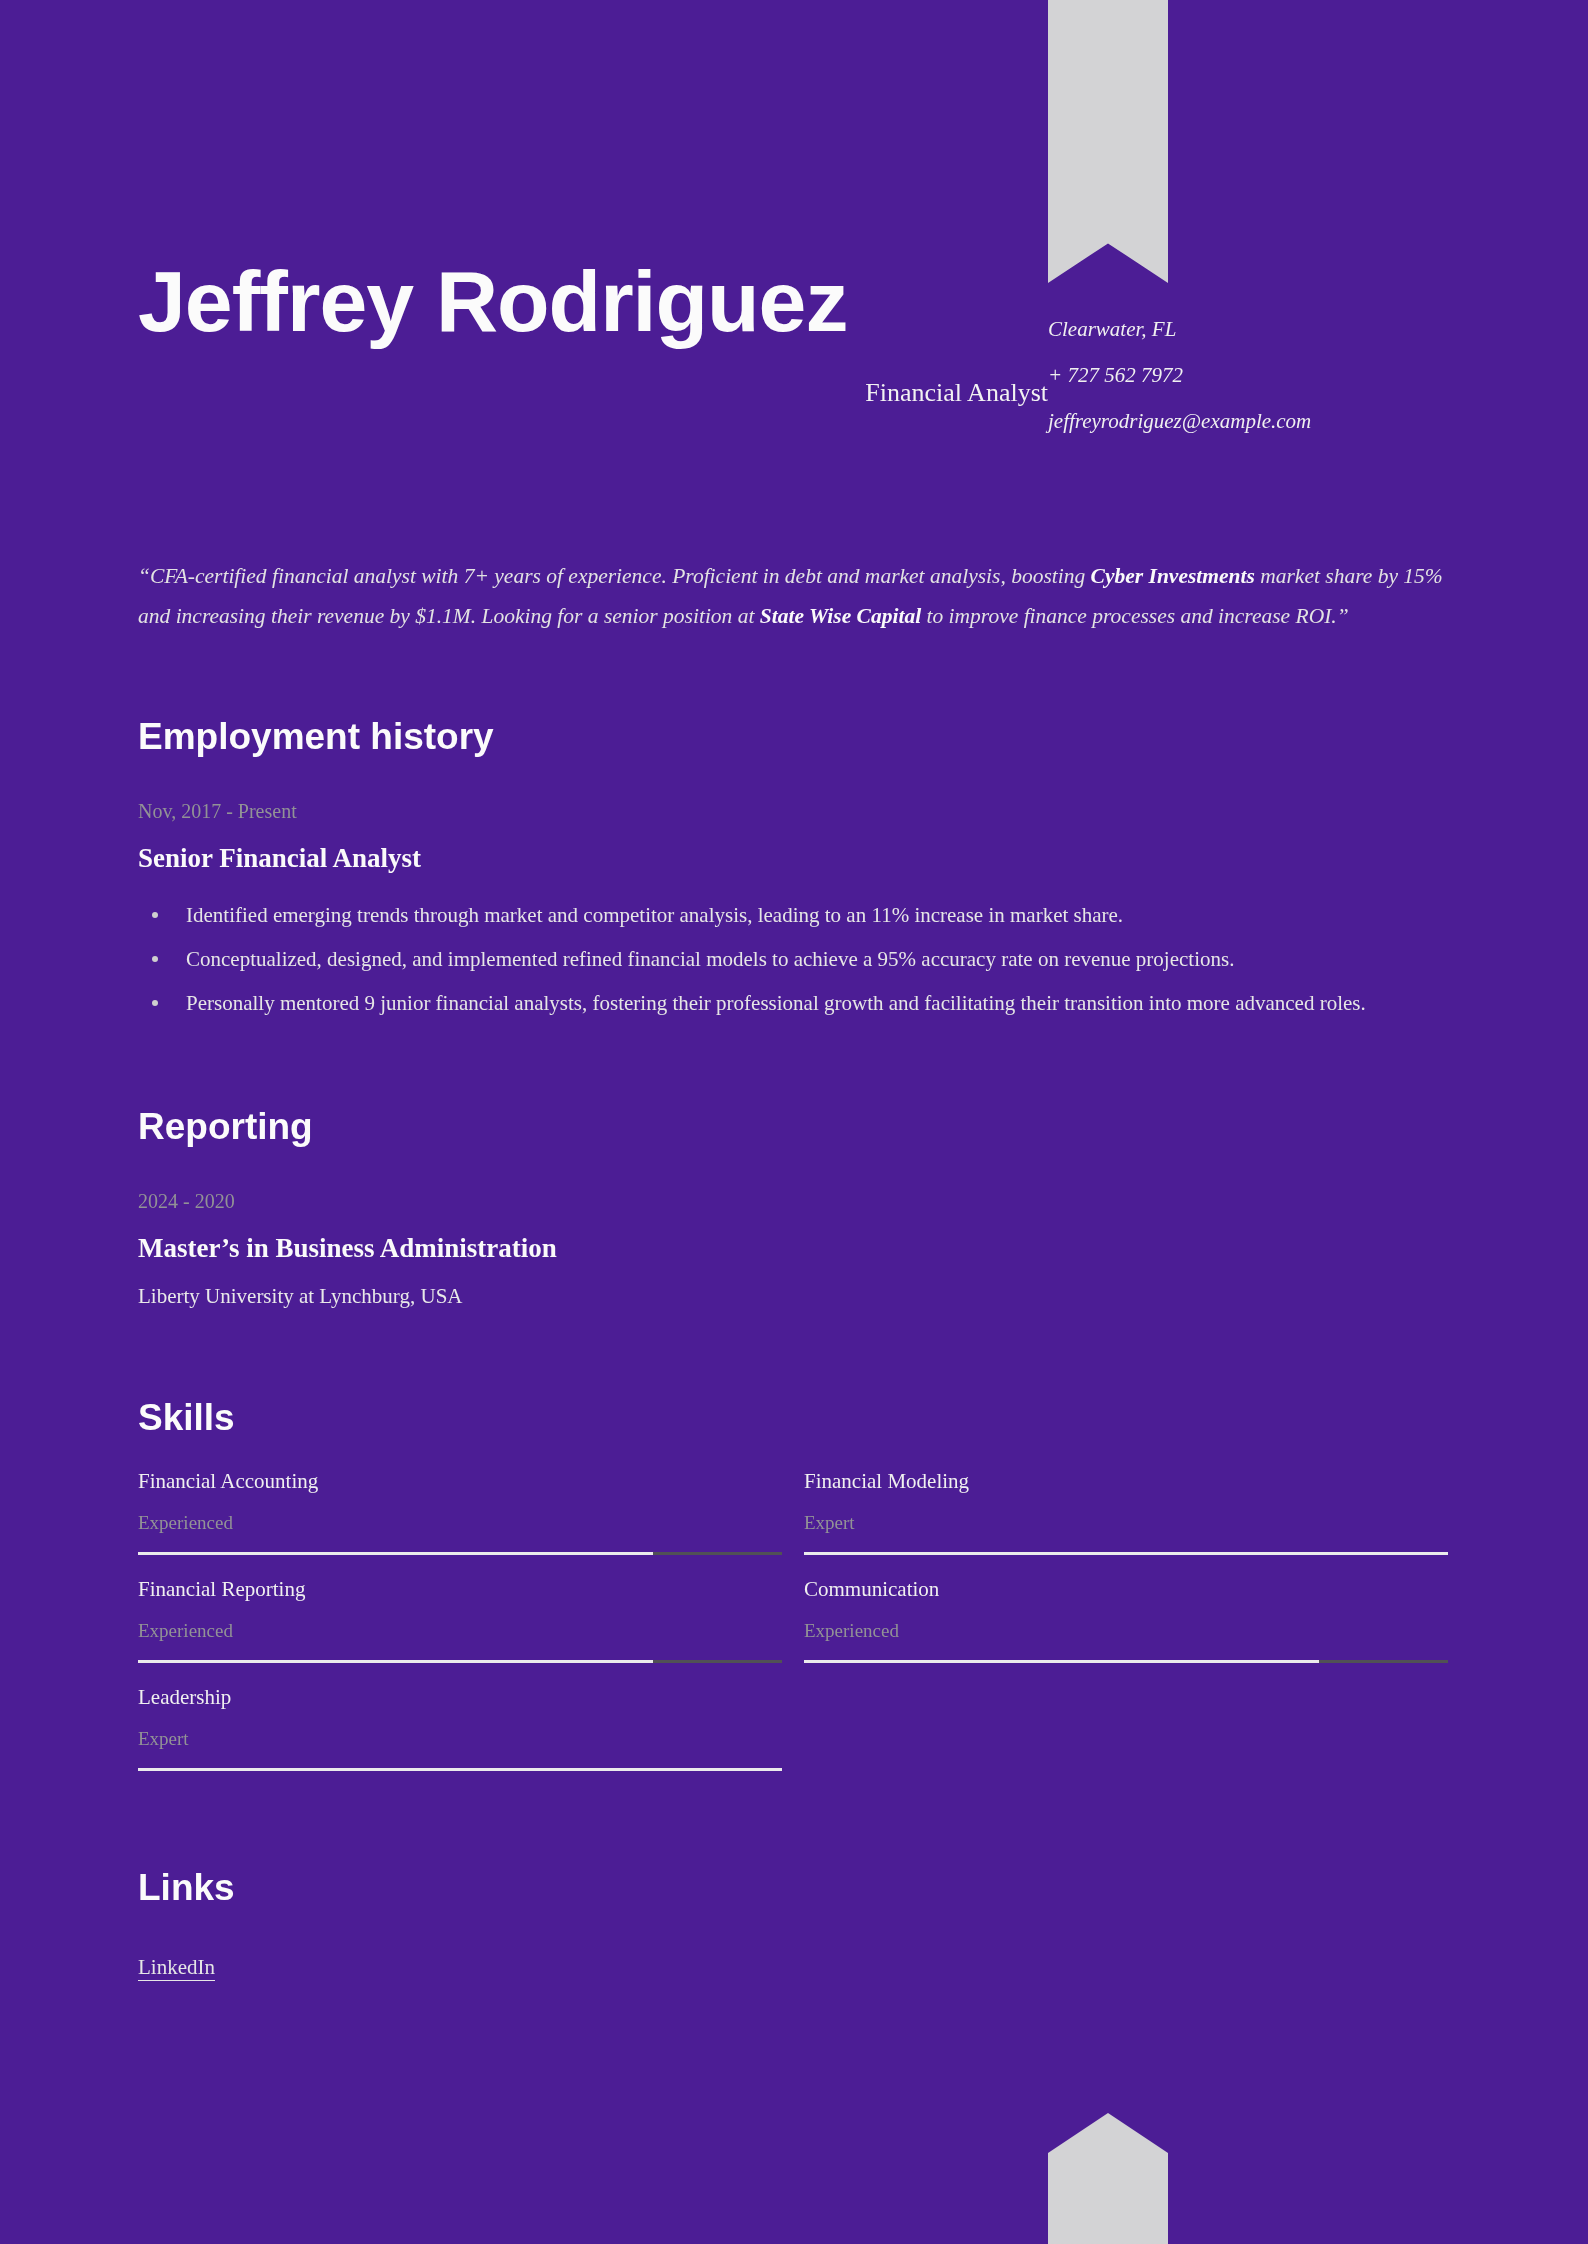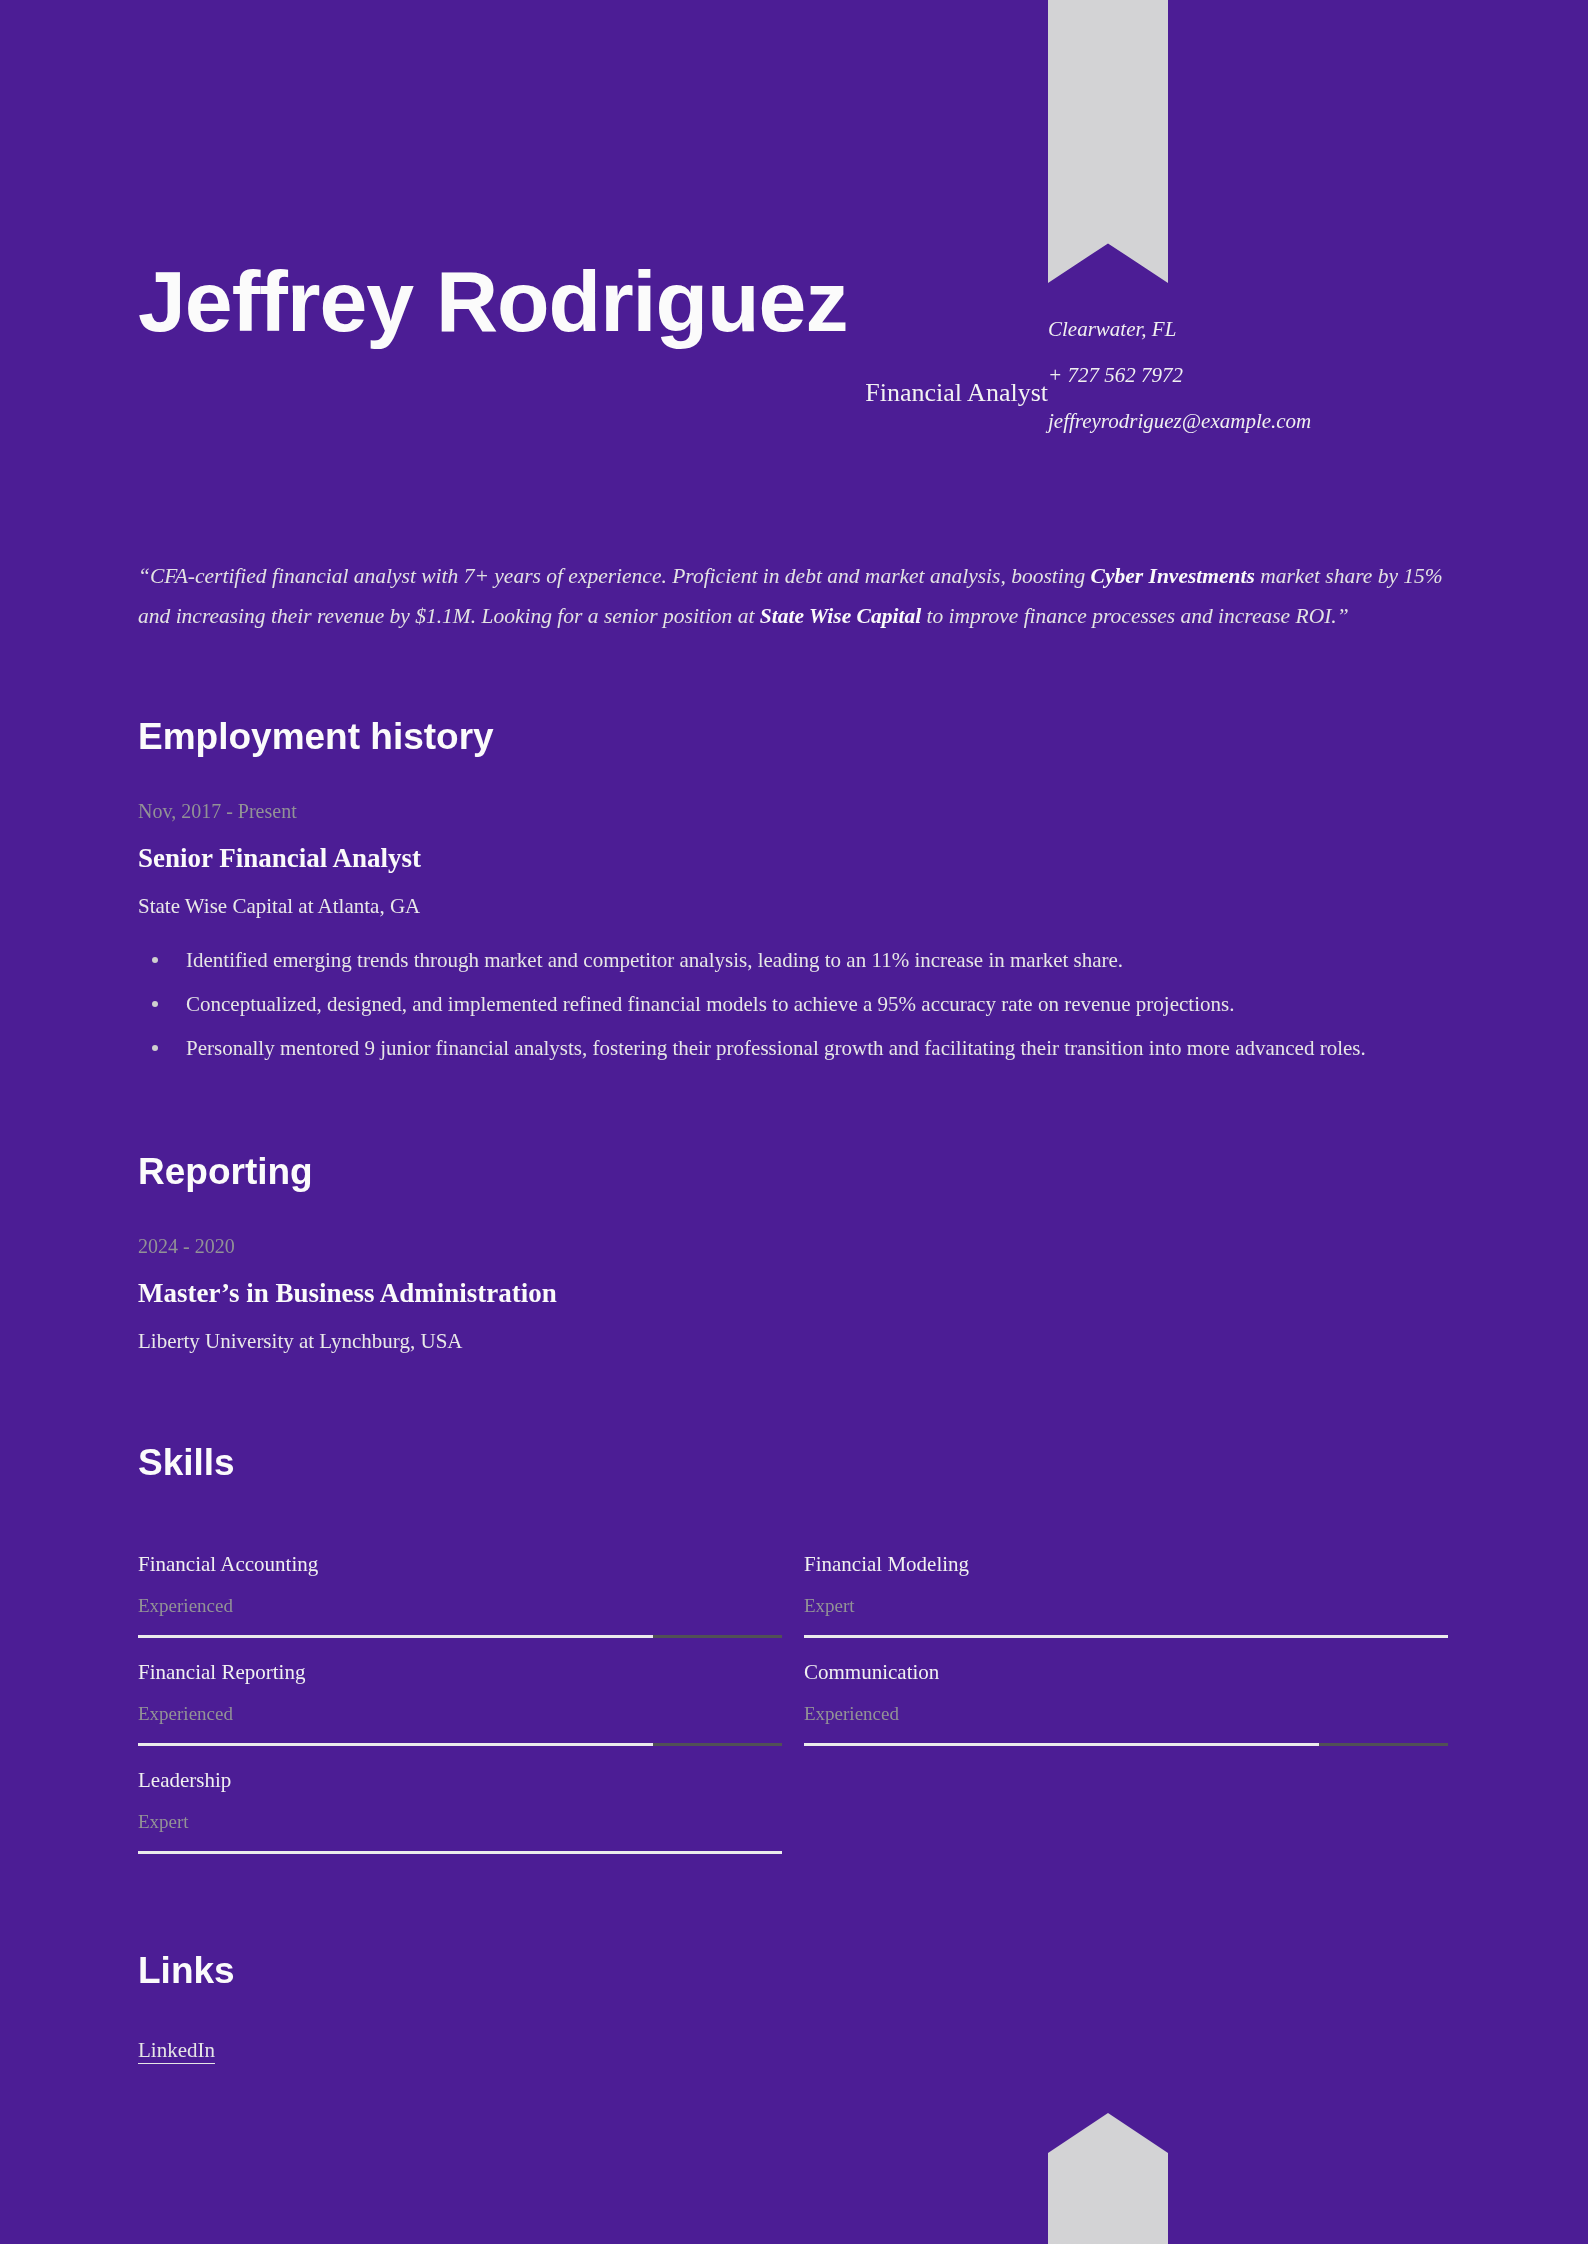--- a/index.html
+++ b/index.html
@@ -105,21 +105,21 @@
     content: "";
     position: absolute;
     left: 14px; top: 8px;
     width: 6px; height: 6px;
     border-radius: 50%;
     background: #cfcfcf;
   }
   .education .section-heading { margin-top: 92px; }
   .skills .section-heading { margin-top: 88px; }
   .skills-grid {
-    margin-top: 68px;
+    margin-top: 30px;
     display: grid;
     grid-template-columns: 1fr 1fr;
     column-gap: 48px;
     row-gap: 56px;
     gap: 22px;
   }
   .skill-name { font-size: 21px; color: #f0f0f0; }
   .skill-level { margin-top: 18px; font-size: 19px; color: #929296; }
   .skill-bar {
     margin-top: 18px;
@@ -166,21 +166,20 @@
     </div>
 
     <div class="summary"><span>“CFA-certified financial analyst with 7+ years of experience. Proficient in debt and market analysis, boosting </span><span class="b">Cyber Investments</span><span> market share by 15% and increasing their revenue by $1.1M. Looking for a senior position at </span><span class="b">State Wise Capital</span><span> to improve finance processes and increase ROI.”</span></div>
 
     <div class="section employment">
       <div class="section-heading">Employment history</div>
       <div id="employment-entries">
   <div class="employment-entry">
     <div class="entry-dates">Nov, 2017 - Present</div>
     <div class="entry-title">Senior Financial Analyst</div>
-    <div class="entry-sub">State Wise Capital at Atlanta, GA</div>
     <ul class="bullets">
   <li>Identified emerging trends through market and competitor analysis, leading to an 11% increase in market share.</li>
 
   <li>Conceptualized, designed, and implemented refined financial models to achieve a 95% accuracy rate on revenue projections.</li>
 
   <li>Personally mentored 9 junior financial analysts, fostering their professional growth and facilitating their transition into more advanced roles.</li>
 </ul>
   </div>
 </div>
     </div>

